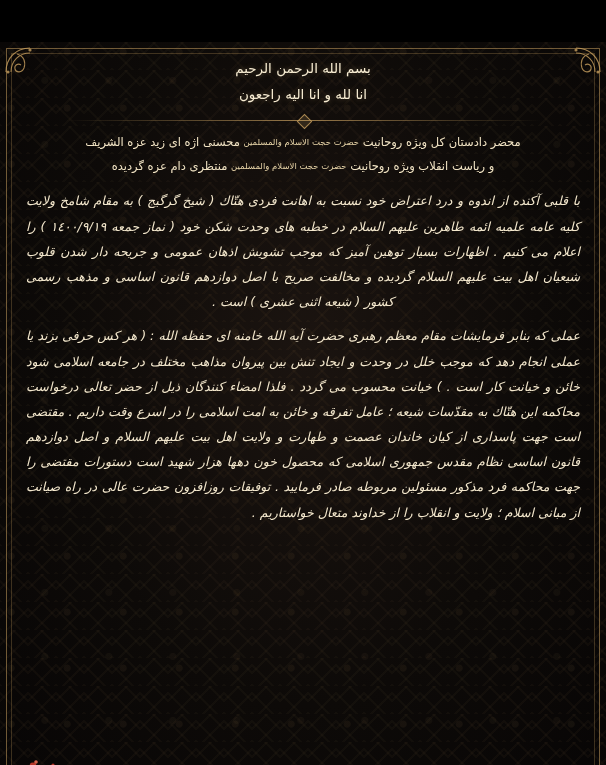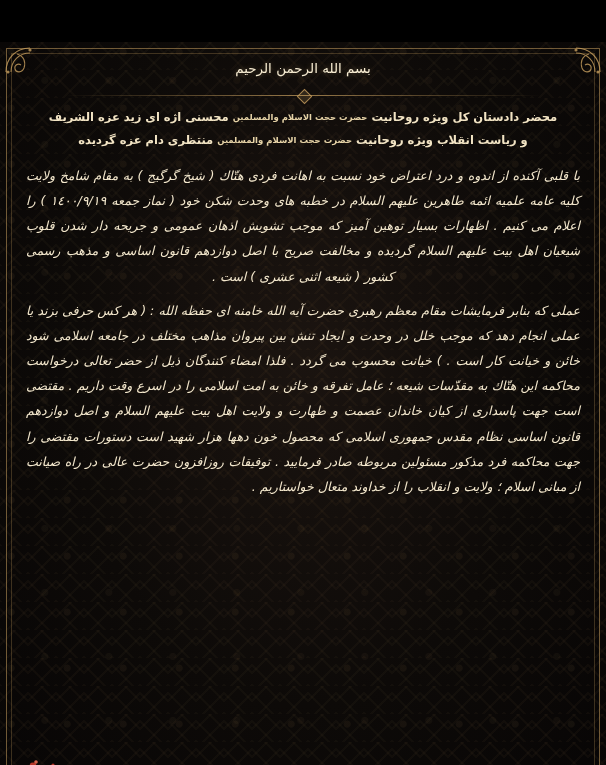--- a/index.html
+++ b/index.html
@@ -94,21 +94,20 @@
     transform: rotate(45deg);
     border: 1px solid rgba(198,158,94,.8);
     background: rgba(198,158,94,.18);
   }
 
   .addressee {
     font-size: 11.5px;
     line-height: 2.05;
     color: #f2e4c4;
     margin: 4px 0 2px;
-    font-weight: bold;
   }
   .addressee .line { white-space: nowrap; }
   .small-honorific {
     font-size: 8.5px;
     color: #e6d3a7;
     vertical-align: 1px;
   }
 
   .body-text {
     margin-top: 10px;
@@ -184,20 +183,21 @@
     </g>
   </svg>
 
   <div class="frame-outer"></div>
   <div class="frame-inner"></div>
 
   <div class="content">
 
     <div class="basmala">
       <div>بسم الله الرحمن الرحيم</div>
+      <div>انا لله و انا اليه راجعون</div>
     </div>
 
     <div class="divider"></div>
 
     <div class="addressee">
       <div class="line">
         <span>محضر دادستان كل ويژه روحانيت </span><span class="small-honorific">حضرت حجت الاسلام والمسلمين</span><span> محسنى اژه اى زيد عزه الشريف</span>
       </div>
       <div class="line">
         <span>و رياست انقلاب ويژه روحانيت </span><span class="small-honorific">حضرت حجت الاسلام والمسلمين</span><span> منتظرى دام عزه گرديده</span>

